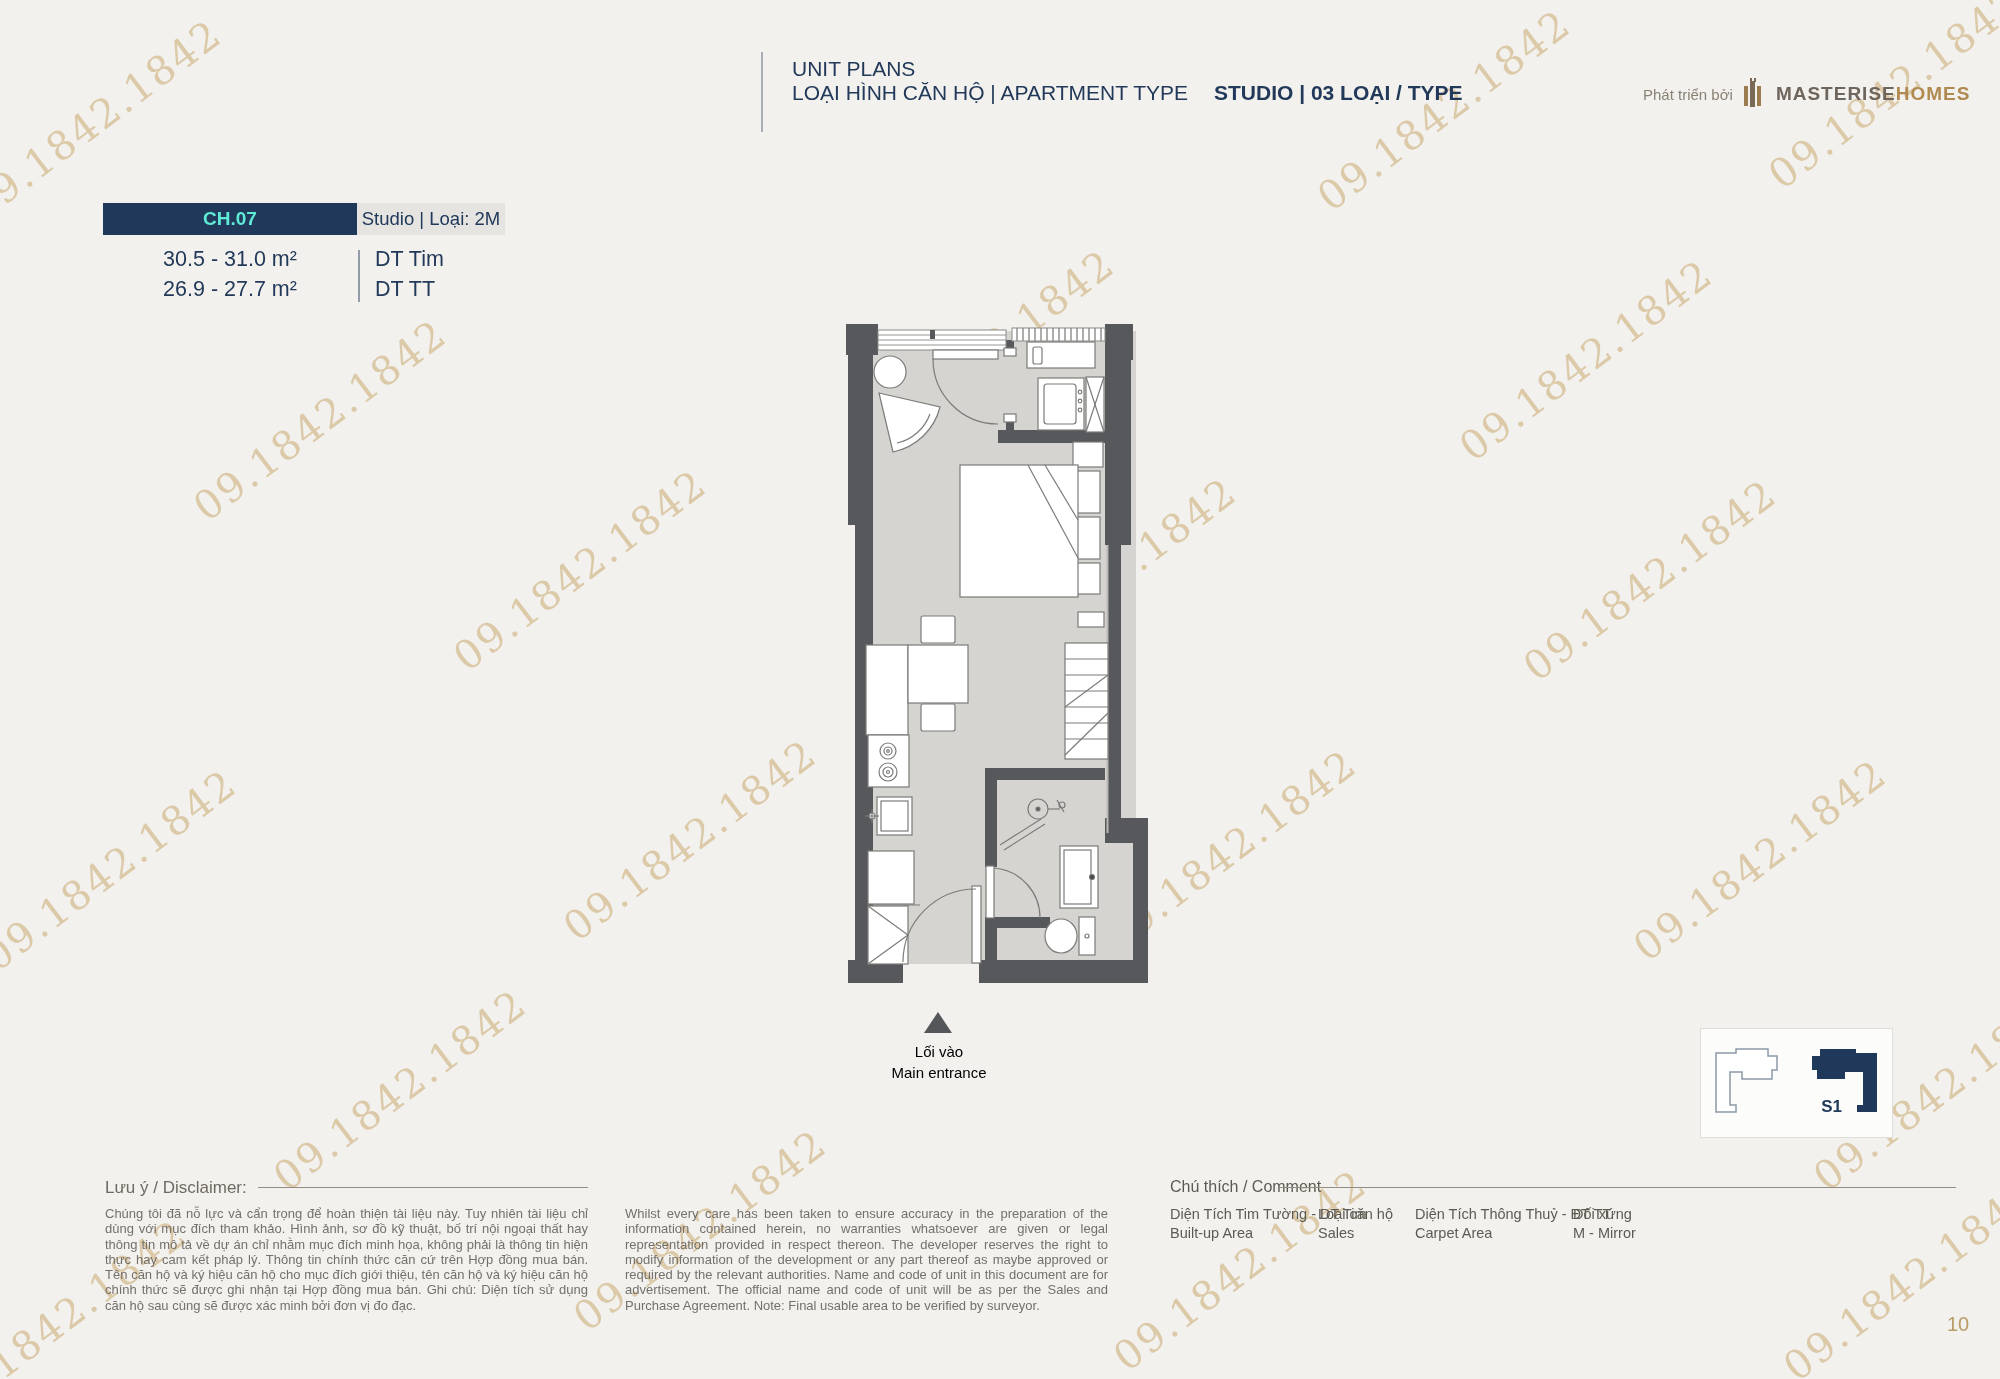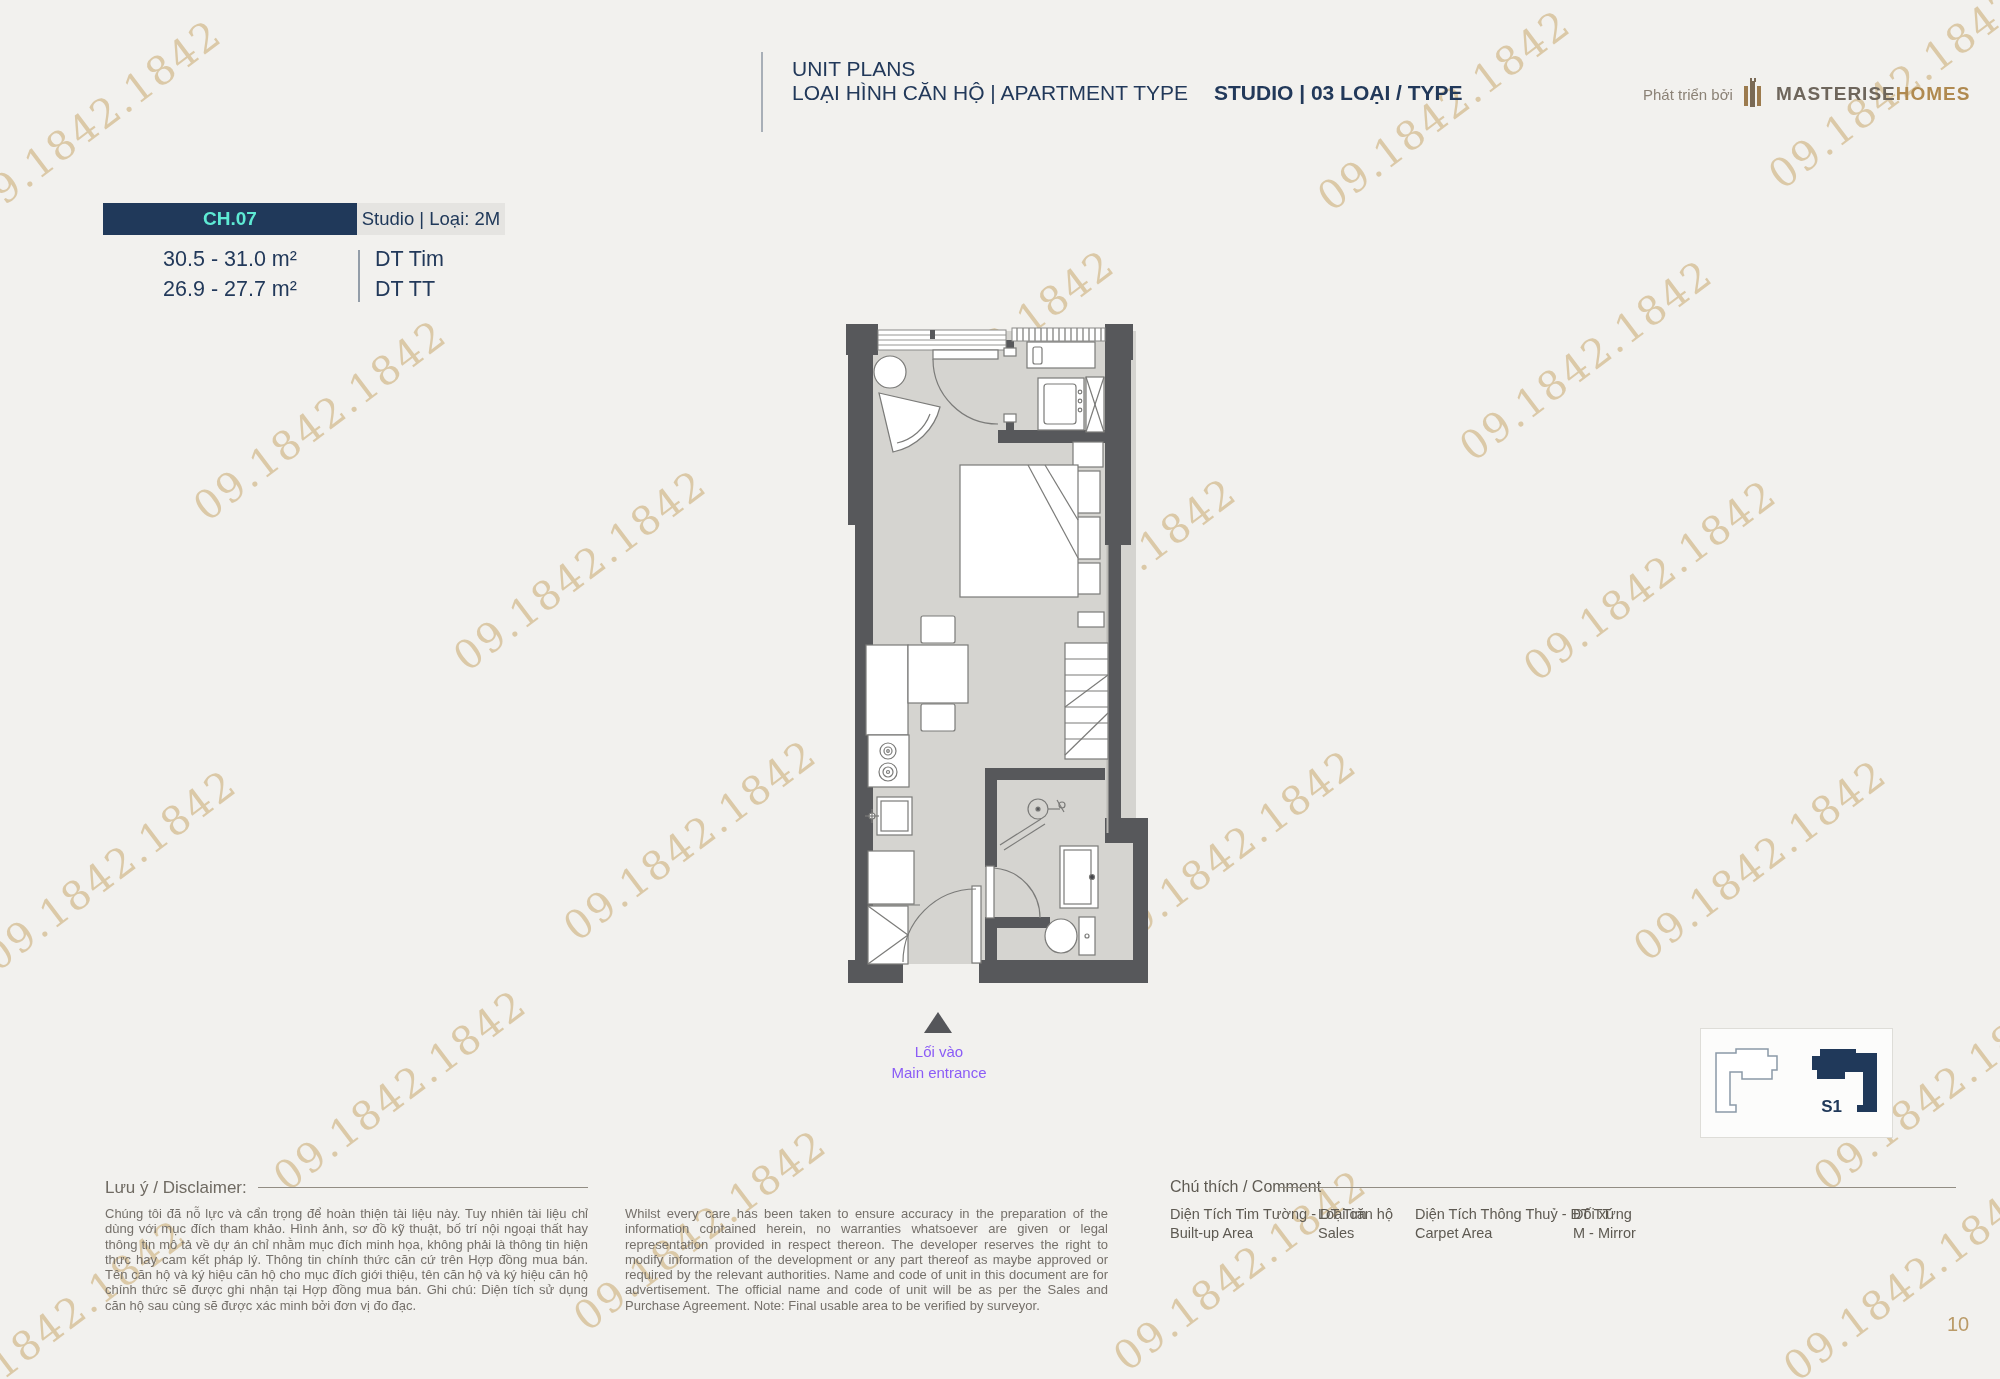--- a/index.html
+++ b/index.html
@@ -31,21 +31,21 @@
   .badge-gray{left:357px;top:203px;width:148px;height:32px;background:#e5e4e1;color:#20395a;
               display:flex;align-items:center;justify-content:center;font-size:18.5px;}
   .areas{left:103px;top:244px;width:254px;text-align:center;font-size:21.5px;line-height:30px;color:#22395a;}
   .areas-divider{left:358px;top:250px;width:2px;height:52px;background:#939da8;}
   .area-labels{left:375px;top:244px;font-size:21.5px;line-height:30px;color:#22395a;}
 
   
   .tri{left:924px;top:1012px;width:0;height:0;border-left:14px solid transparent;
        border-right:14px solid transparent;border-bottom:21px solid #55565a;}
   .entrance{left:866px;top:1041px;width:146px;text-align:center;font-size:15px;
-            line-height:21px;color:#8b5cf6;}
+            line-height:21px;color:#000000;}
 
   
   .disc-title{left:105px;top:1178px;font-size:17px;color:#6f6a62;}
   .disc-line{left:258px;top:1187px;width:330px;height:1.4px;background:#928d83;}
   .para{font-size:13px;line-height:15.3px;text-align:justify;color:#75706a;}
   .para-vi{left:105px;top:1206px;width:483px;}
   .para-en{left:625px;top:1206px;width:483px;}
   .leg-title{left:1170px;top:1178px;font-size:16px;color:#5e5a52;}
   .leg-line{left:1280px;top:1187px;width:676px;height:1.4px;background:#928d83;}
   .leg-item{top:1205px;font-size:14.5px;line-height:19px;color:#5e5a52;}

